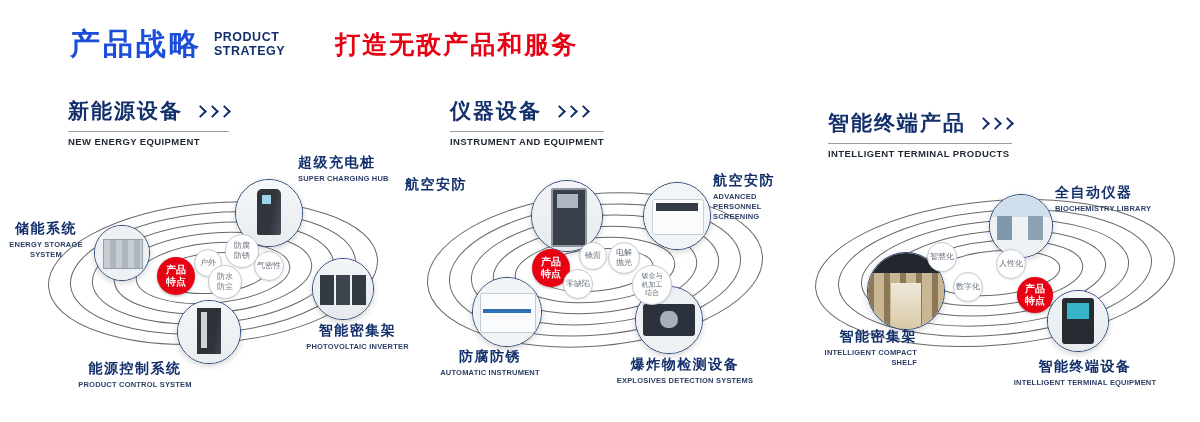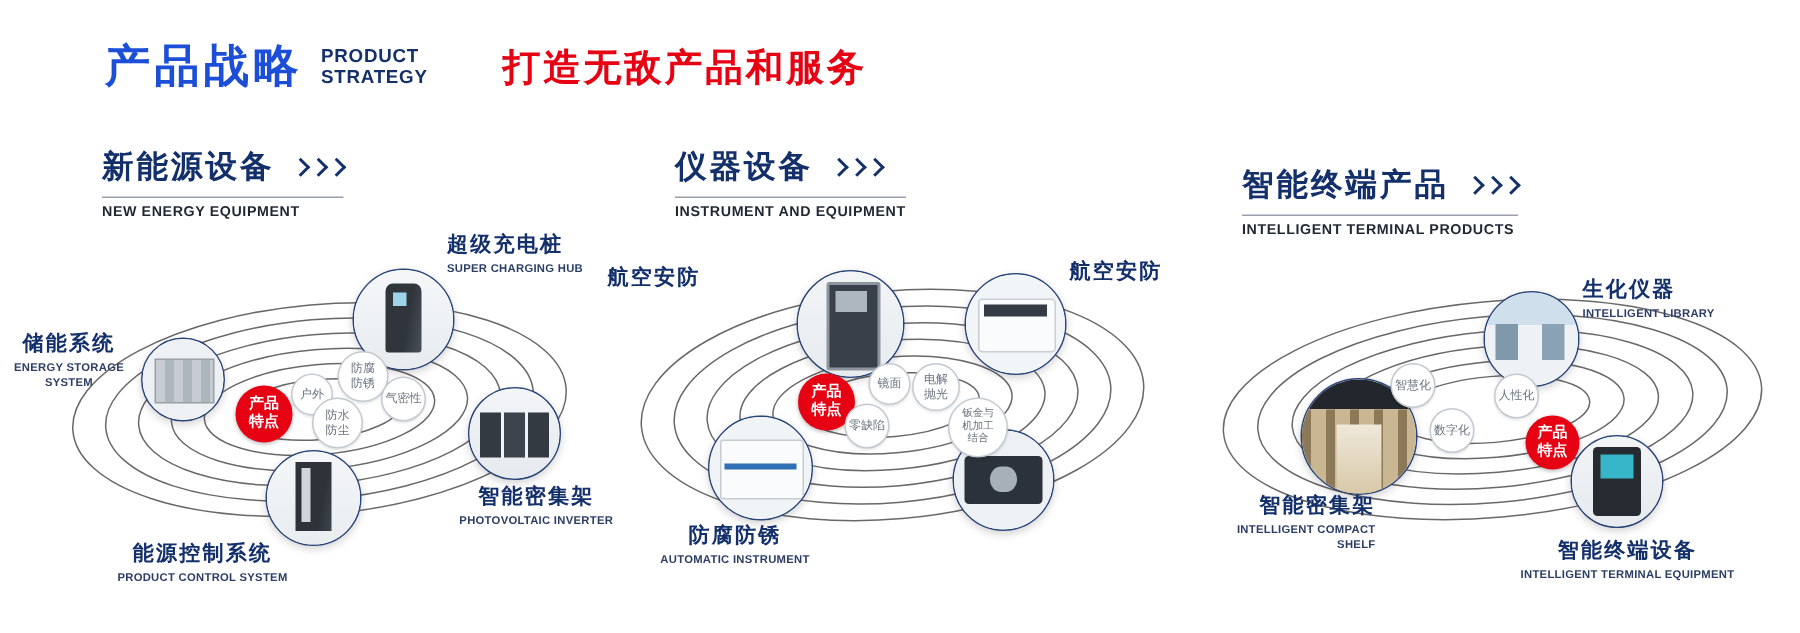--- a/index.html
+++ b/index.html
@@ -227,33 +227,38 @@
 
   <div class="pcircle" style="left:531px;top:180px;width:70px;height:70px;">
       <div class="eq eq-servercab"></div>
     </div>
 
   <div class="pcircle" style="left:643px;top:182px;width:66px;height:66px;">
       <div class="eq eq-scanner"></div>
     </div>
   <div class="plabel" style="left:713px;top:172px;width:92px;">
     <div class="zh">航空安防</div>
+    <div class="en">ADVANCED PERSONNEL SCREENING</div>
   </div>
 
   <div class="pcircle" style="left:472px;top:277px;width:68px;height:68px;">
       <div class="eq eq-analyzer"></div>
     </div>
   <div class="plabel" style="left:425px;top:348px;width:130px;text-align:center;">
     <div class="zh">防腐防锈</div>
     <div class="en">AUTOMATIC INSTRUMENT</div>
   </div>
 
   <div class="pcircle" style="left:635px;top:286px;width:66px;height:66px;">
       <div class="eq eq-xray"></div>
     </div>
+  <div class="plabel" style="left:600px;top:356px;width:170px;text-align:center;">
+    <div class="zh">爆炸物检测设备</div>
+    <div class="en">EXPLOSIVES DETECTION SYSTEMS</div>
+  </div>
 
   <div class="badge" style="left:532px;top:249px;width:38px;height:38px;">
       <span>产品特点</span>
     </div>
   <div class="bubble" style="left:579px;top:242px;width:26px;height:26px;">
       <span>镜面</span>
     </div>
   <div class="bubble" style="left:608px;top:242px;width:30px;height:30px;">
       <span style="width:2.2em;">电解抛光</span>
     </div>
@@ -261,22 +266,22 @@
       <span>零缺陷</span>
     </div>
   <div class="bubble small" style="left:632px;top:265px;width:38px;height:38px;">
       <span style="width:3.4em;">钣金与机加工结合</span>
     </div>
 
   <div class="pcircle" style="left:989px;top:194px;width:62px;height:62px;">
       <div class="eq eq-room"></div>
     </div>
   <div class="plabel" style="left:1055px;top:184px;width:120px;">
-    <div class="zh">生化仪器</div>
-    <div class="en">INTELLIGENT LIBRARY</div>
+    <div class="zh">全自动仪器</div>
+    <div class="en">BIOCHEMISTRY LIBRARY</div>
   </div>
 
   <div class="pcircle" style="left:867px;top:252px;width:76px;height:76px;">
       <div class="eq eq-shelf"></div>
     </div>
   <div class="plabel" style="left:772px;top:328px;width:145px;text-align:right;">
     <div class="zh">智能密集架</div>
     <div class="en" style="width:100px;margin-left:45px;">INTELLIGENT COMPACT SHELF</div>
   </div>
 

